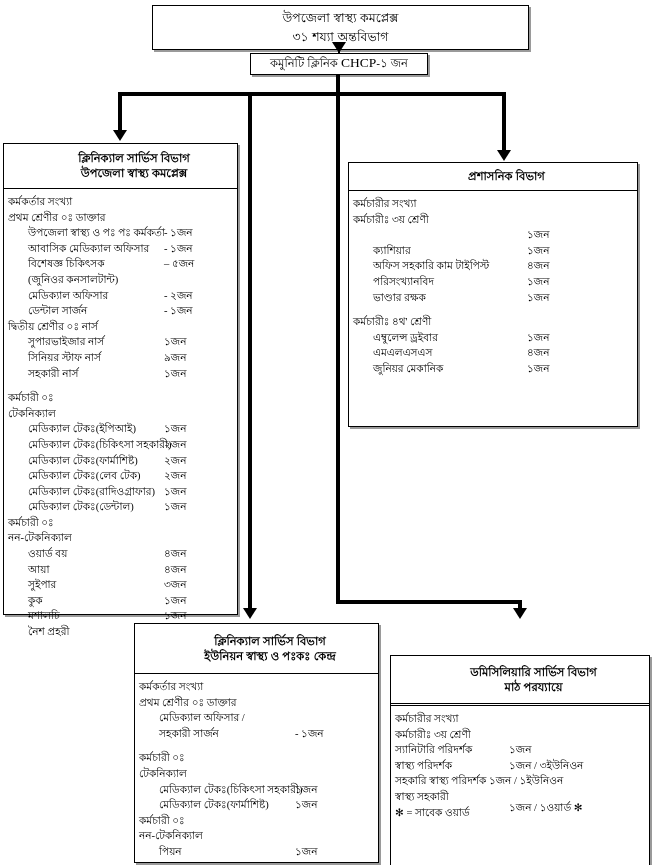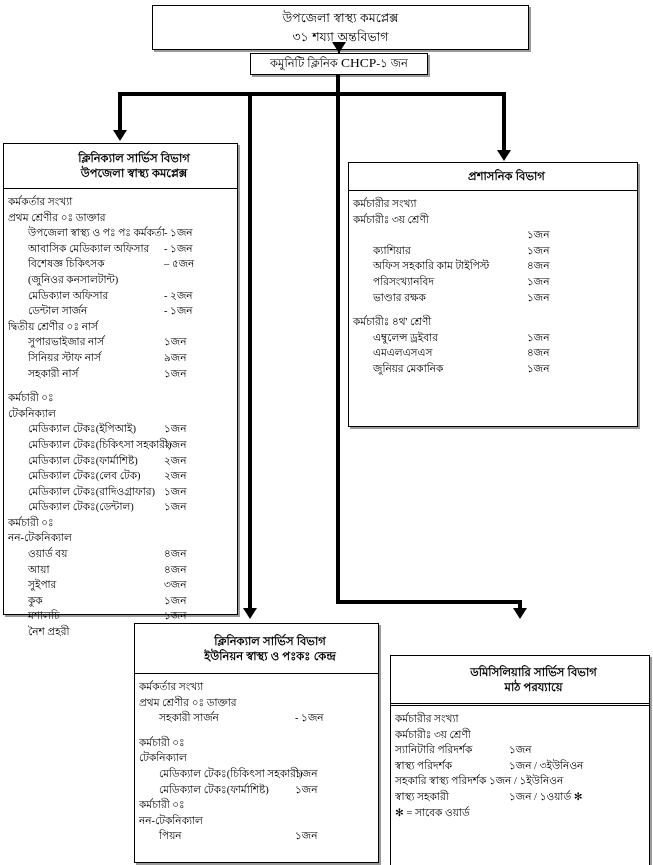--- a/index.html
+++ b/index.html
@@ -254,20 +254,23 @@
       <div class="ln">ইউনিয়ন স্বাস্থ্য ও পঃকঃ কেন্দ্র</div>
     </div>
     <div class="bodyarea" id="clinical-union-rows">
         <div class="row i0">
           <span class="lbl">কর্মকর্তার সংখ্যা</span>
         </div>
         <div class="row i0">
           <span class="lbl">প্রথম শ্রেণীর ০ঃ ডাক্তার</span>
         </div>
         <div class="row i1">
+          <span class="lbl">মেডিক্যাল অফিসার /</span>
+        </div>
+        <div class="row i1">
           <span class="lbl">সহকারী সার্জন</span>
           <span class="qty" style="left: 160px;">- ১জন</span>
         </div>
         <div class="gap"></div>
         <div class="row i0">
           <span class="lbl">কর্মচারী ০ঃ</span>
         </div>
         <div class="row i0">
           <span class="lbl">টেকনিক্যাল</span>
         </div>
@@ -310,21 +313,21 @@
         </div>
         <div class="row i0">
           <span class="lbl">স্বাস্থ্য পরিদর্শক</span>
           <span class="qty" style="left: 118px;">১জন / ৩ইউনিওন</span>
         </div>
         <div class="row i0">
           <span class="lbl">সহকারি স্বাস্থ্য পরিদর্শক ১জন / ১ইউনিওন</span>
         </div>
         <div class="row i0">
           <span class="lbl">স্বাস্থ্য সহকারী</span>
-          <span class="qty" style="left: 118px;">১জন / ১ওয়ার্ড ✻</span>
+          <span class="qty" style="left: 118px; margin-top: 11px;">১জন / ১ওয়ার্ড ✻</span>
         </div>
         <div class="row i0">
           <span class="lbl">✻ = সাবেক ওয়ার্ড</span>
         </div>
       </div>
   </div>
 
 </div>
 
 </body></html>

